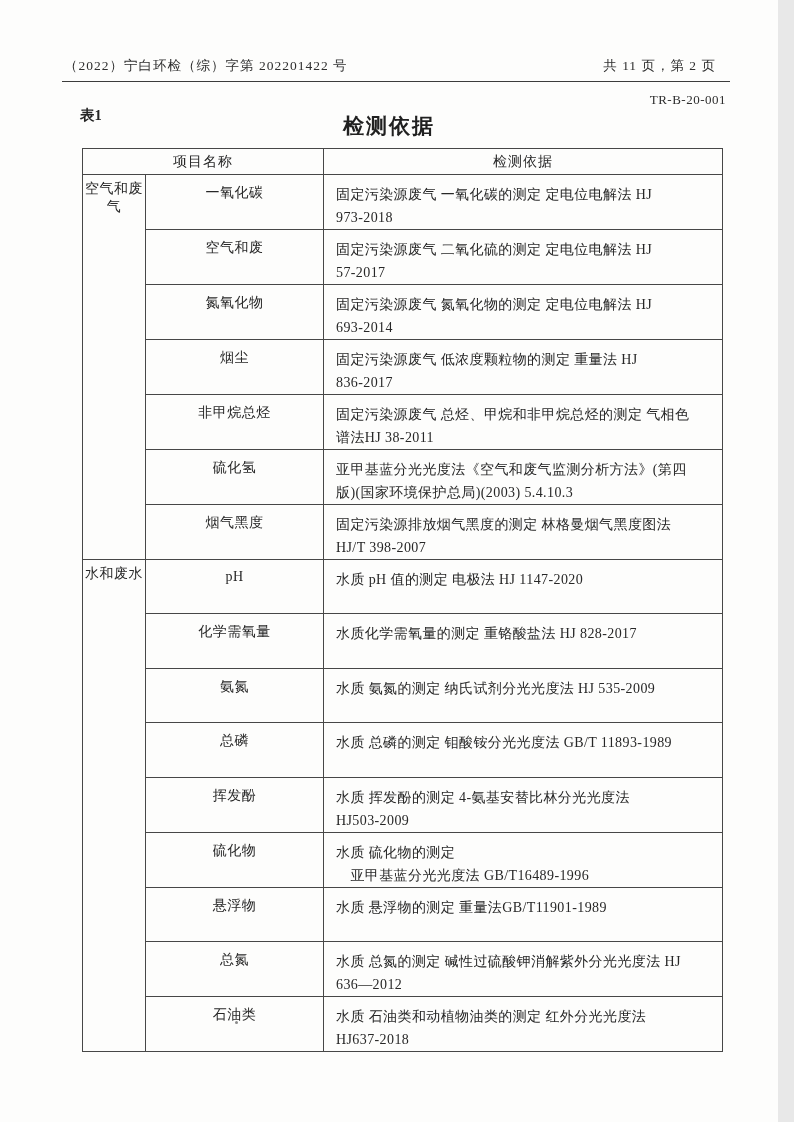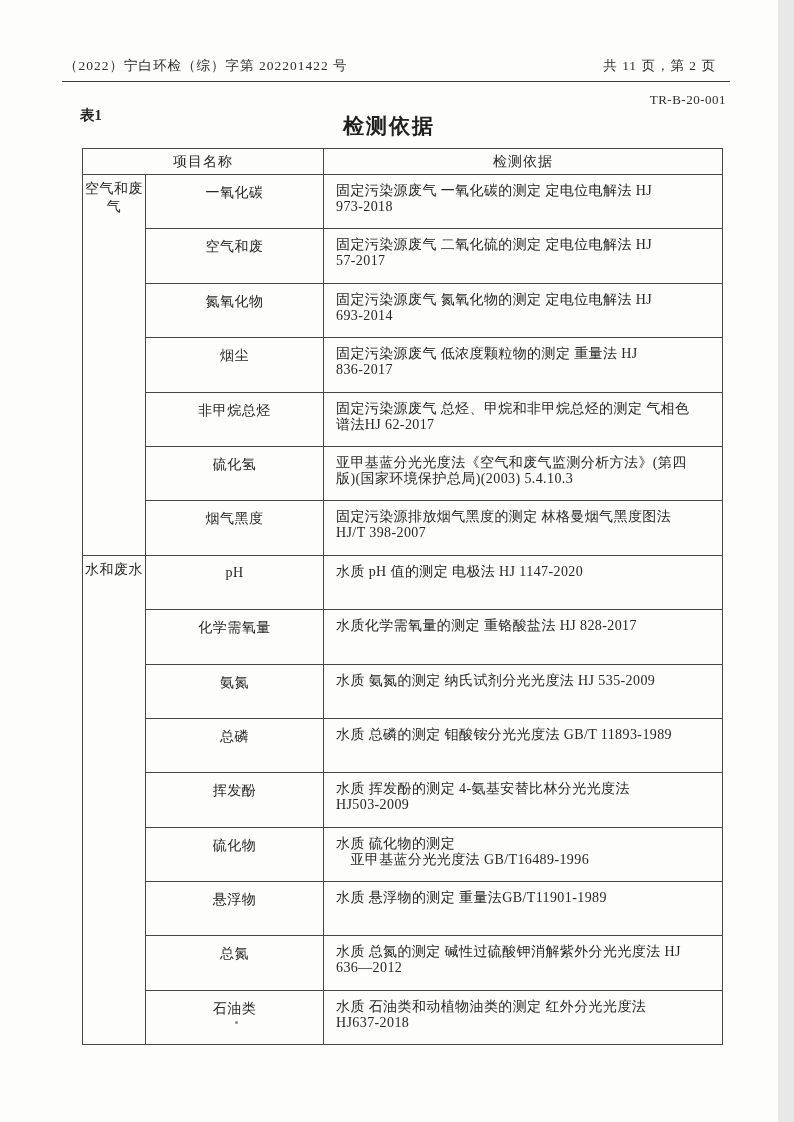--- a/index.html
+++ b/index.html
@@ -95,21 +95,21 @@
     vertical-align: top;
     text-align: center;
     padding-top: 9px;
     font-size: 14px;
     letter-spacing: 0.5px;
   }
   td.basis {
     vertical-align: top;
     padding: 8px 10px 0 12px;
     font-size: 14px;
-    line-height: 16px;
+    line-height: 23px;
     letter-spacing: 0.4px;
     white-space: pre-wrap;
   }
   .artifact-dot {
     position: absolute;
     top: 1021px; left: 235px;
     width: 3px; height: 3px;
     border-radius: 50%;
     background: #8a8a8a;
   }
@@ -163,21 +163,21 @@
 693-2014</td>
       </tr>
       <tr>
         <td class="item">烟尘</td>
         <td class="basis">固定污染源废气 低浓度颗粒物的测定 重量法 HJ
 836-2017</td>
       </tr>
       <tr>
         <td class="item">非甲烷总烃</td>
         <td class="basis">固定污染源废气 总烃、甲烷和非甲烷总烃的测定 气相色
-谱法HJ 62-2017</td>
+谱法HJ 38-2011</td>
       </tr>
       <tr>
         <td class="item">硫化氢</td>
         <td class="basis">亚甲基蓝分光光度法《空气和废气监测分析方法》(第四
 版)(国家环境保护总局)(2003) 5.4.10.3</td>
       </tr>
       <tr>
         <td class="item">烟气黑度</td>
         <td class="basis">固定污染源排放烟气黑度的测定 林格曼烟气黑度图法
 HJ/T 398-2007</td>

